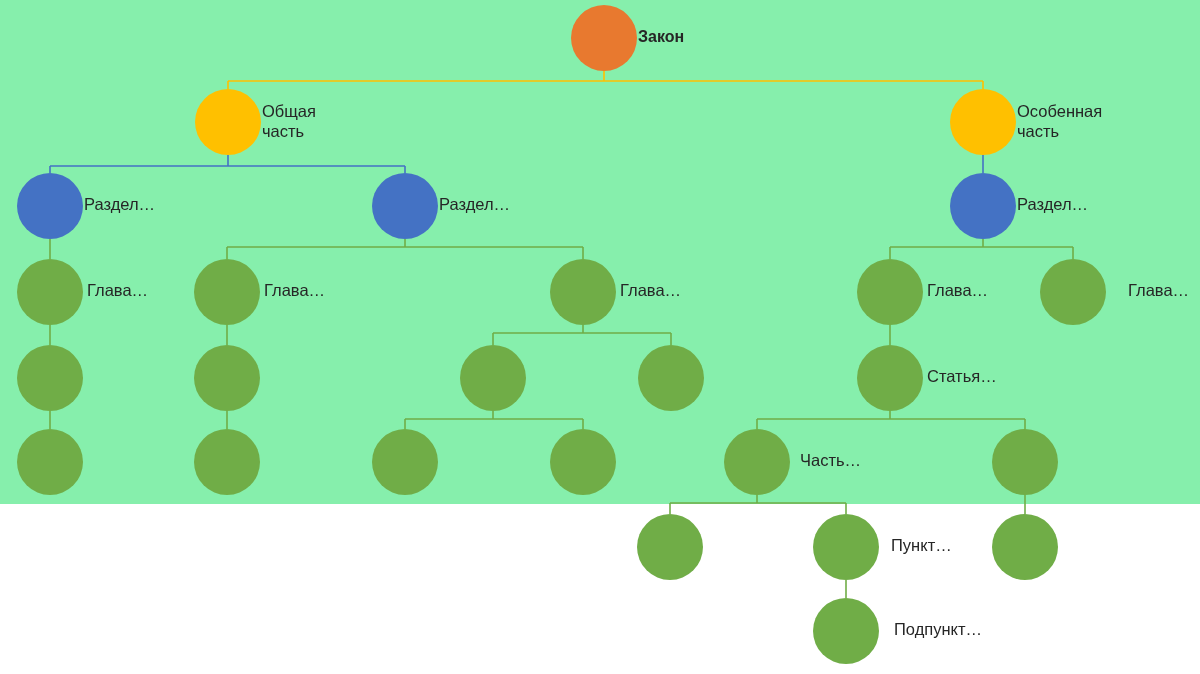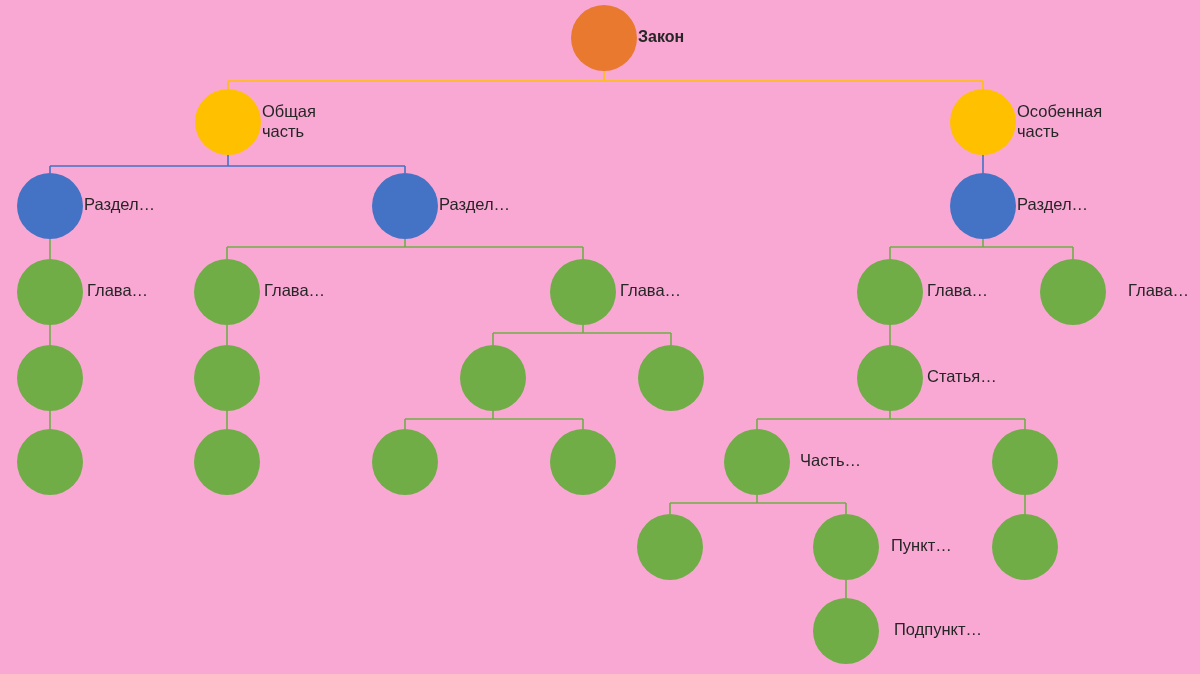--- a/index.html
+++ b/index.html
@@ -9,22 +9,22 @@
   }
   body {
     width: 1200px;
     height: 674px;
     overflow: hidden;
     font-family: "Liberation Sans", sans-serif;
   }
   #diagram-root {
     position: relative;
     width: 1200px;
-    height: 674px;
-    background: #f9a8d4;
+    height: 504px;
+    background: #86efac;
   }
   svg#tree-svg {
     position: absolute;
     left: 0;
     top: 0;
     width: 1200px;
     height: 674px;
     display: block;
   }
   .node-label {

